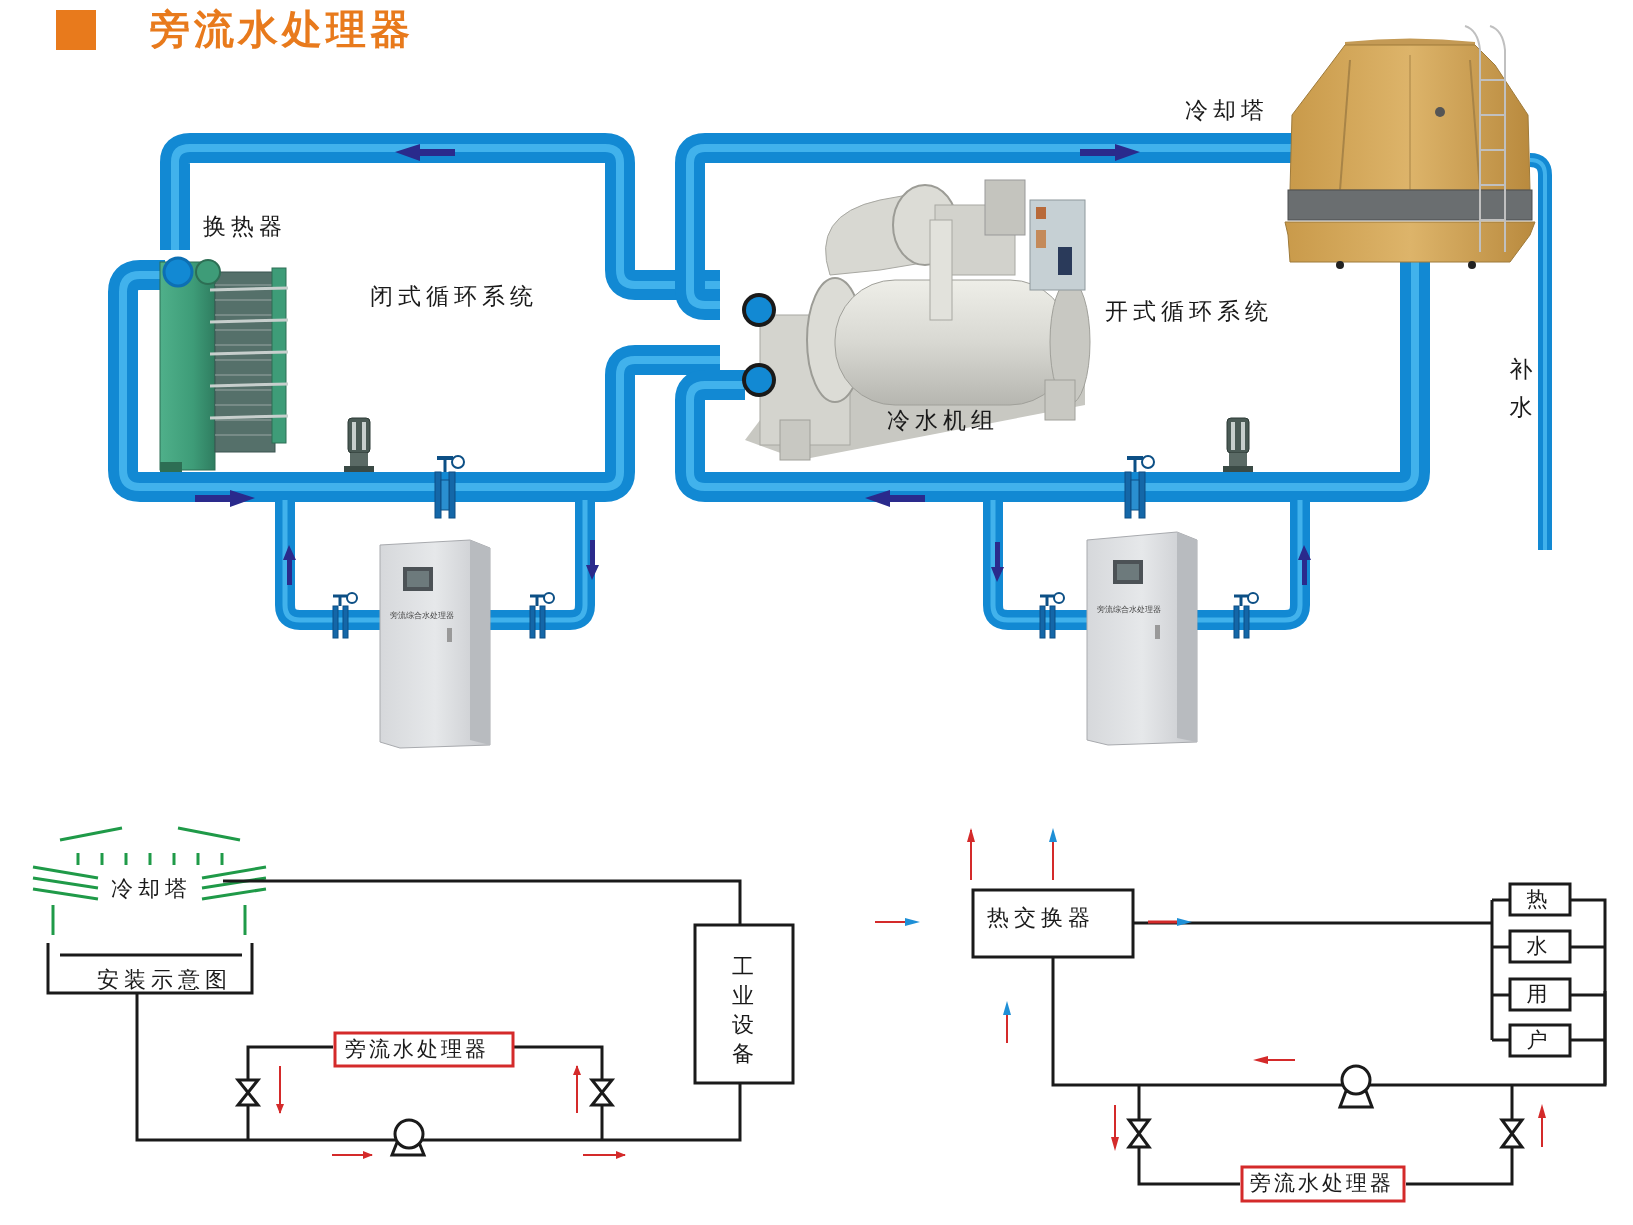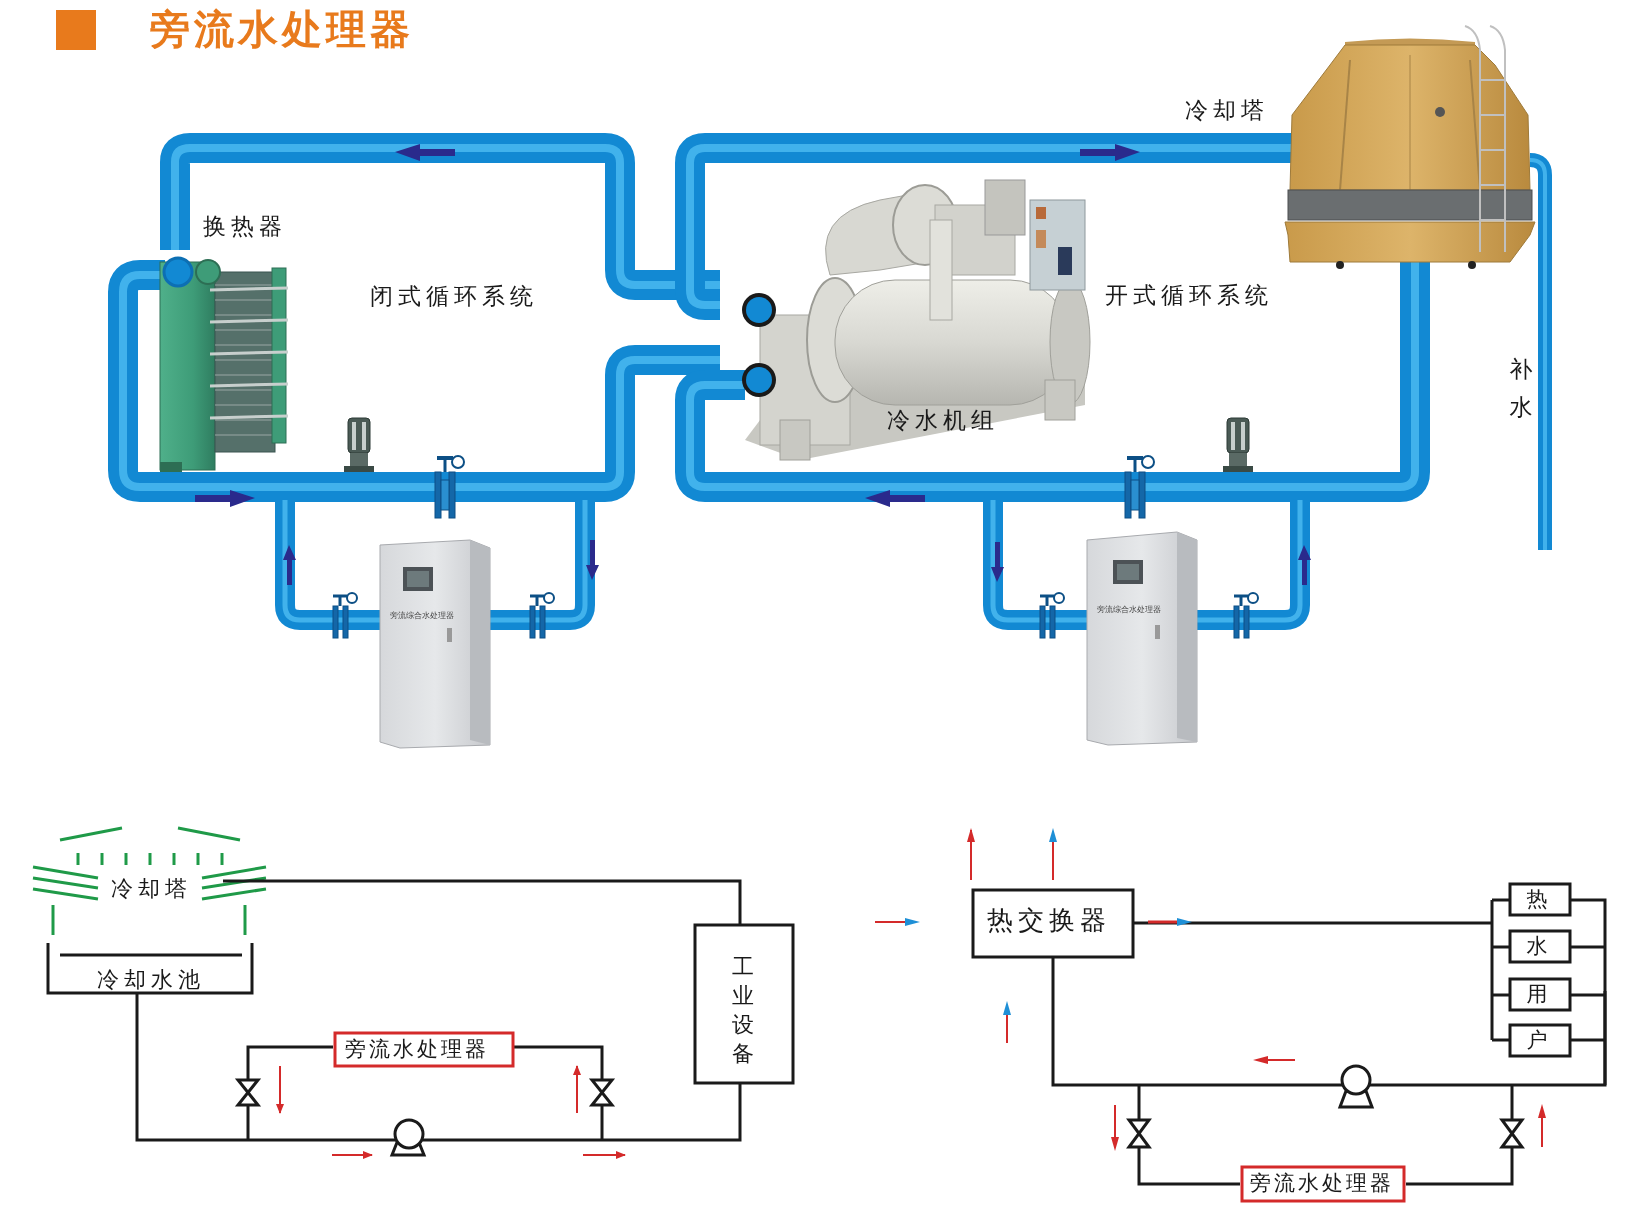--- a/index.html
+++ b/index.html
@@ -244,21 +244,21 @@
         <line x1="1480" y1="150" x2="1505" y2="150"></line>
         <line x1="1480" y1="185" x2="1505" y2="185"></line>
         <line x1="1480" y1="220" x2="1505" y2="220"></line>
       </g>
     </g>
   </svg>
 
   <div class="lbl" style="left:203px;top:211px;">换热器</div>
   <div class="lbl" style="left:370px;top:281px;">闭式循环系统</div>
   <div class="lbl" style="left:863px;top:405px;margin-left:24px;">冷水机组</div>
-  <div class="lbl" style="left:1105px;top:280px;font-family:Liberation Serif, serif;">开式循环系统</div>
+  <div class="lbl" style="left:1105px;top:296px;font-family:Liberation Serif, serif;">开式循环系统</div>
   <div class="lbl" style="left:1185px;top:95px;">冷却塔</div>
   <div class="vlbl" style="left:1506px;top:350px;">
     <div>补</div>
     <div>水</div>
   </div>
 
   <svg width="820" height="400" style="position:absolute;left:0;top:825px">
     <defs>
       <marker id="redArrow" markerWidth="10" markerHeight="8" refX="9" refY="4" orient="auto" markerUnits="userSpaceOnUse">
         <path d="M0,0 L10,4 L0,8 Z" fill="#d42a2a"></path>
@@ -315,21 +315,21 @@
 
     <g stroke="#d42a2a" stroke-width="2">
       <line x1="280" y1="241" x2="280" y2="288" marker-end="url(#redArrow)"></line>
       <line x1="577" y1="288" x2="577" y2="241" marker-end="url(#redArrow)"></line>
       <line x1="332" y1="330" x2="372" y2="330" marker-end="url(#redArrow)"></line>
       <line x1="583" y1="330" x2="625" y2="330" marker-end="url(#redArrow)"></line>
     </g>
   </svg>
 
   <div class="lbl" style="left:111px;top:874px;font-size:22px;">冷却塔</div>
-  <div class="lbl" style="left:97px;top:965px;font-size:22px;">冷却水池</div>
+  <div class="lbl" style="left:97px;top:965px;font-size:22px;">安装示意图</div>
   <div class="lbl" style="left:345px;top:1035px;font-size:21px;letter-spacing:3px;">旁流水处理器</div>
   <div class="vlbl" style="left:728px;top:952px;line-height:29px;font-size:22px;">
     <div>工</div>
     <div>业</div>
     <div>设</div>
     <div>备</div>
   </div>
 
   <svg width="813" height="400" style="position:absolute;left:820px;top:825px">
     <g stroke="#1a1a1a" stroke-width="3" fill="none">
@@ -378,20 +378,20 @@
       <polygon points="183,190 187,176 191,190" fill="#1e8fd6"></polygon>
       <line x1="475" y1="235" x2="445" y2="235" stroke="#d42a2a"></line>
       <polygon points="448,231 433,235 448,239" fill="#d42a2a"></polygon>
       <line x1="295" y1="280" x2="295" y2="315" stroke="#d42a2a"></line>
       <polygon points="291,312 295,326 299,312" fill="#d42a2a"></polygon>
       <line x1="722" y1="322" x2="722" y2="290" stroke="#d42a2a"></line>
       <polygon points="718,293 722,279 726,293" fill="#d42a2a"></polygon>
     </g>
   </svg>
 
-  <div class="lbl" style="left:987px;top:903px;font-size:26px;">热交换器</div>
+  <div class="lbl" style="left:987px;top:903px;font-size:22px;">热交换器</div>
   <div class="lbl" style="left:1250px;top:1169px;font-size:21px;letter-spacing:3px;">旁流水处理器</div>
   <div class="lbl" style="left:1522px;top:885px;font-size:21px;letter-spacing:0;width:30px;text-align:center;">热</div>
   <div class="lbl" style="left:1522px;top:932px;font-size:21px;letter-spacing:0;width:30px;text-align:center;">水</div>
   <div class="lbl" style="left:1522px;top:980px;font-size:21px;letter-spacing:0;width:30px;text-align:center;">用</div>
   <div class="lbl" style="left:1522px;top:1026px;font-size:21px;letter-spacing:0;width:30px;text-align:center;">户</div>
 
 </div>
 
 </body></html>

